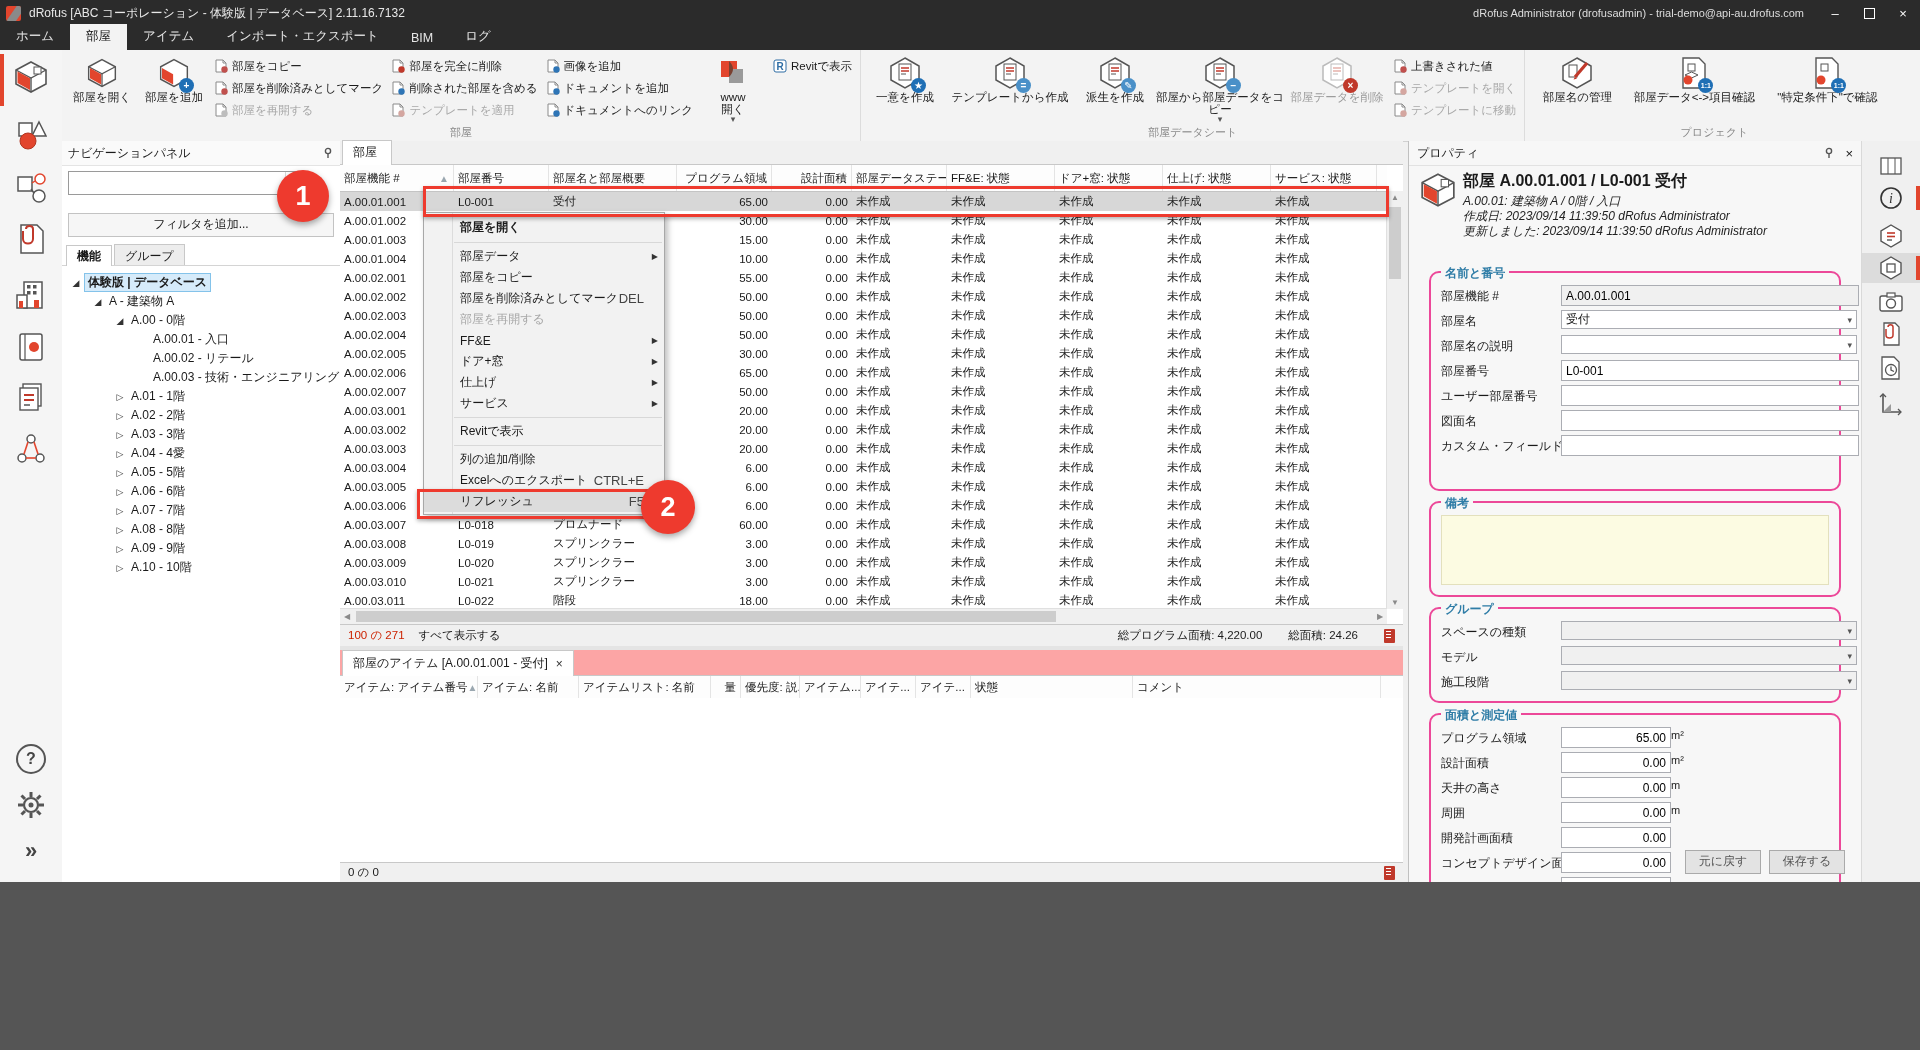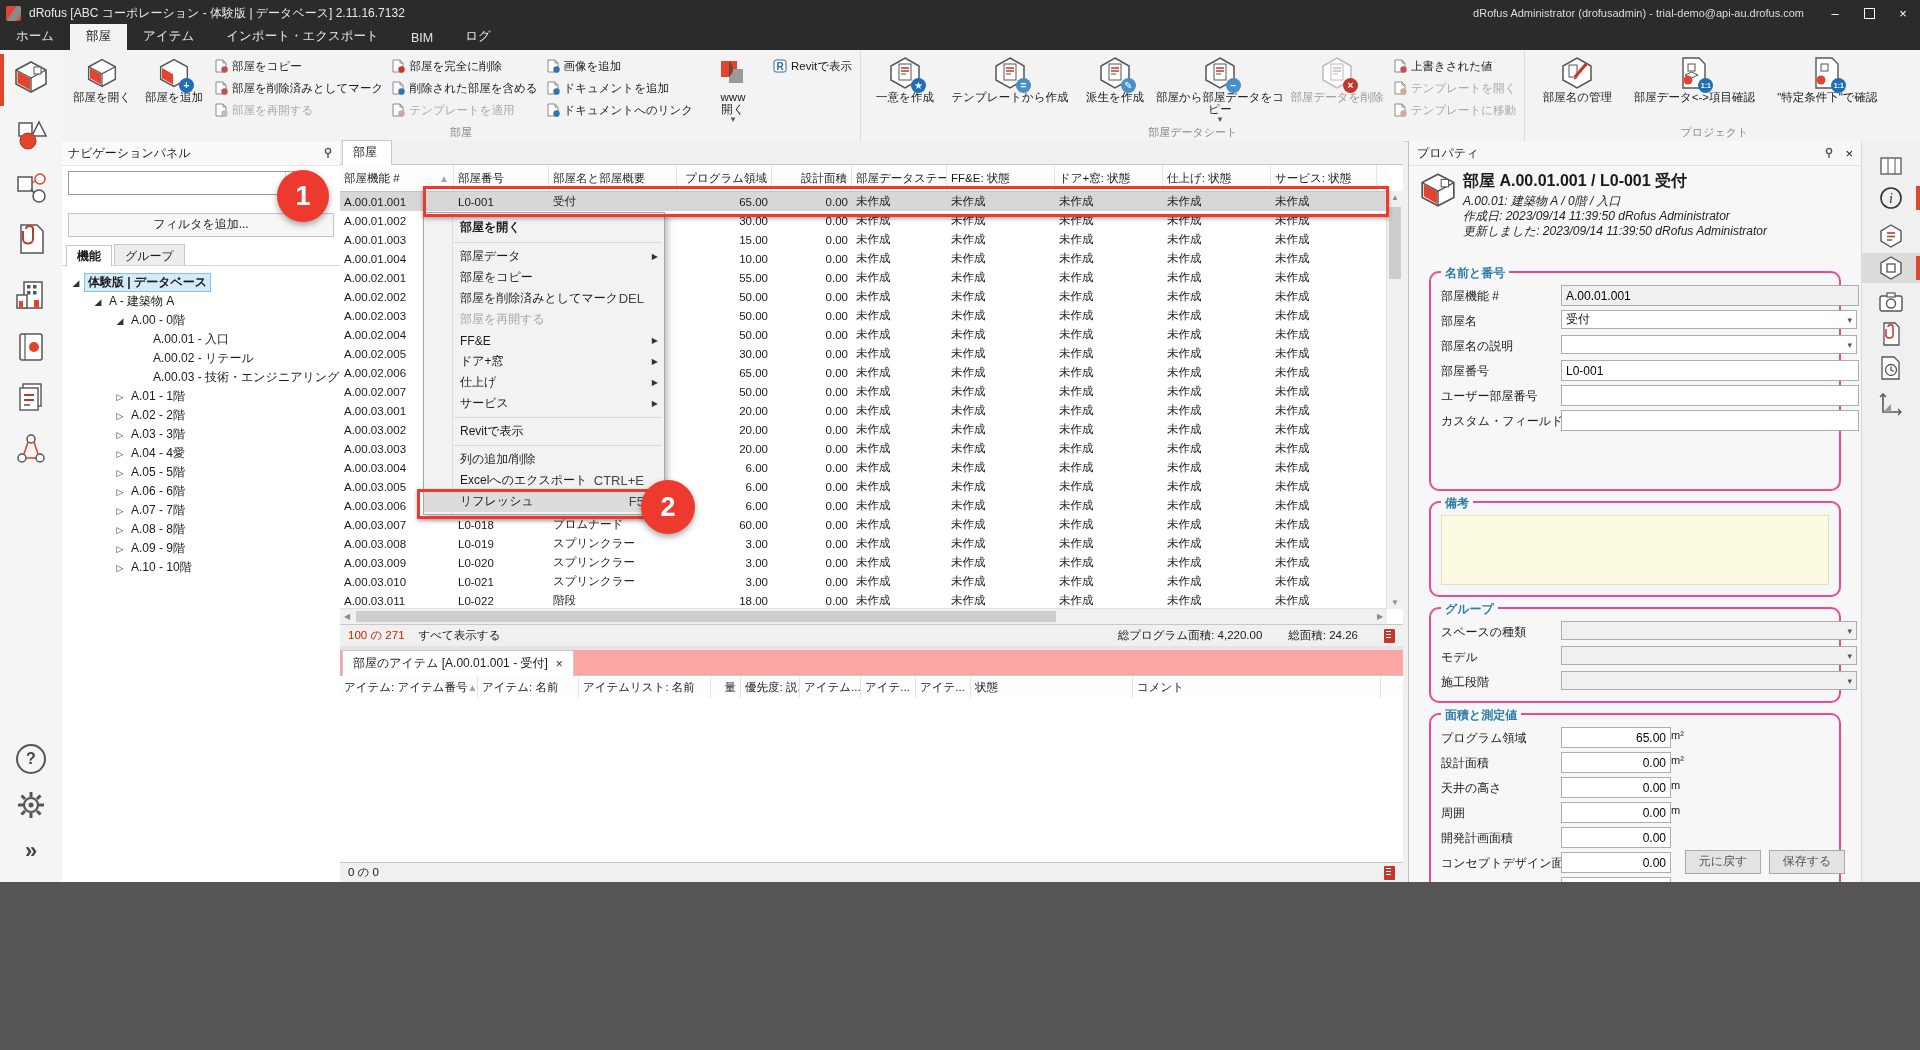--- a/index.html
+++ b/index.html
@@ -1046,20 +1046,24 @@
           </div>
           <div class="pf-row">
             <span class="pf-label">部屋番号</span>
             <input class="pf-input" value="L0-001" style="">
           </div>
           <div class="pf-row">
             <span class="pf-label">ユーザー部屋番号</span>
             <input class="pf-input" style="">
           </div>
           <div class="pf-row">
+            <span class="pf-label">図面名</span>
+            <input class="pf-input" style="">
+          </div>
+          <div class="pf-row">
             <span class="pf-label">カスタム・フィールド</span>
             <input class="pf-input" style="">
           </div>
         </div>
     </div>
 
     <div class="fs" style="top:348px;height:92px">
       <div class="fs-label">備考</div>
       <textarea class="notes-box" style=""></textarea>
     </div>

